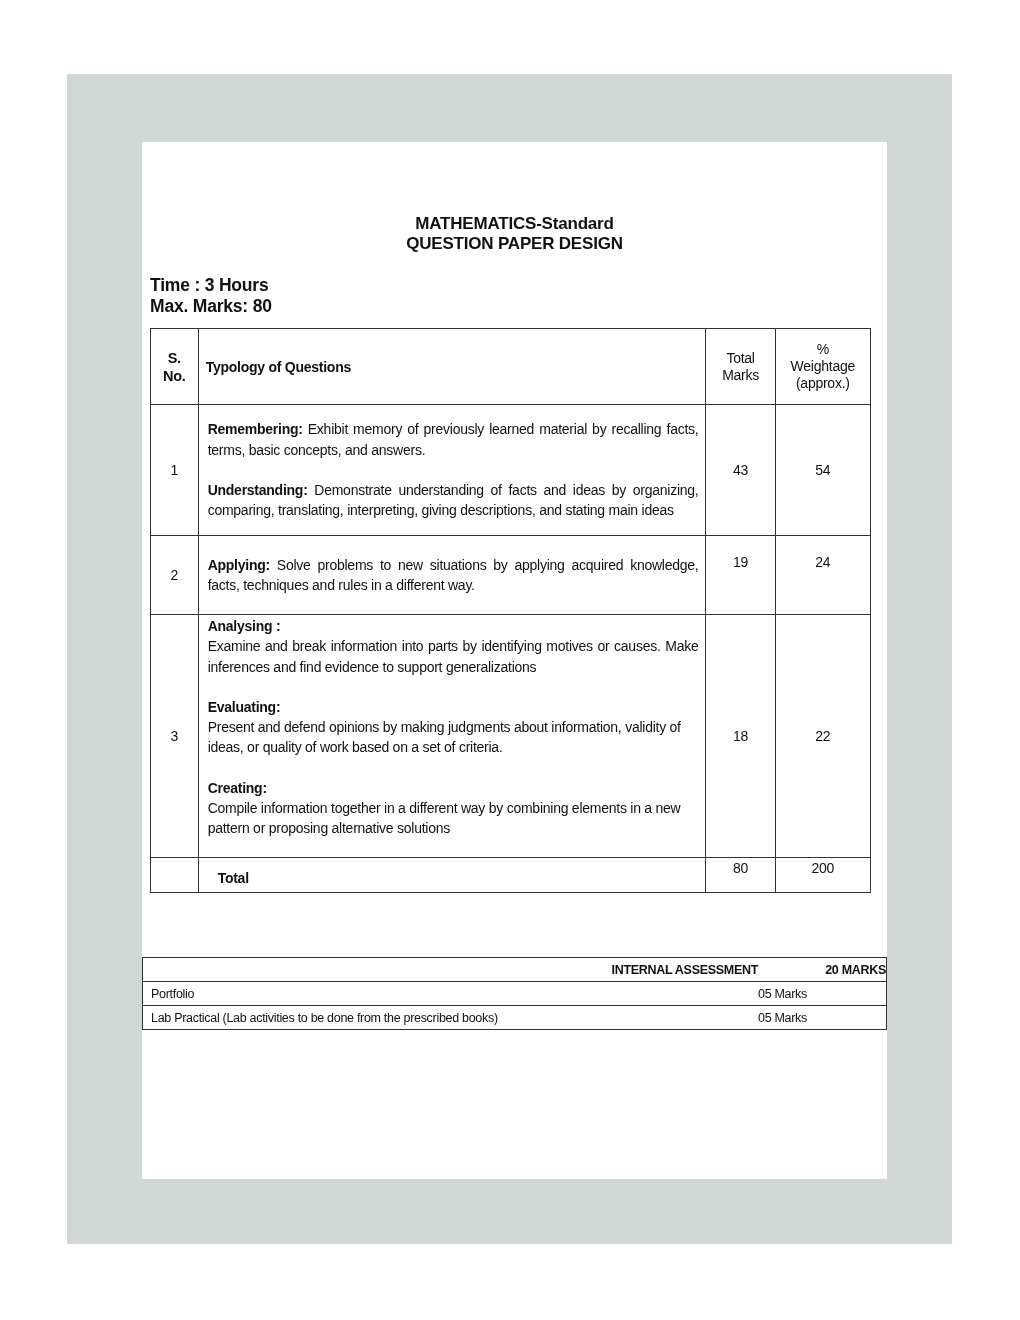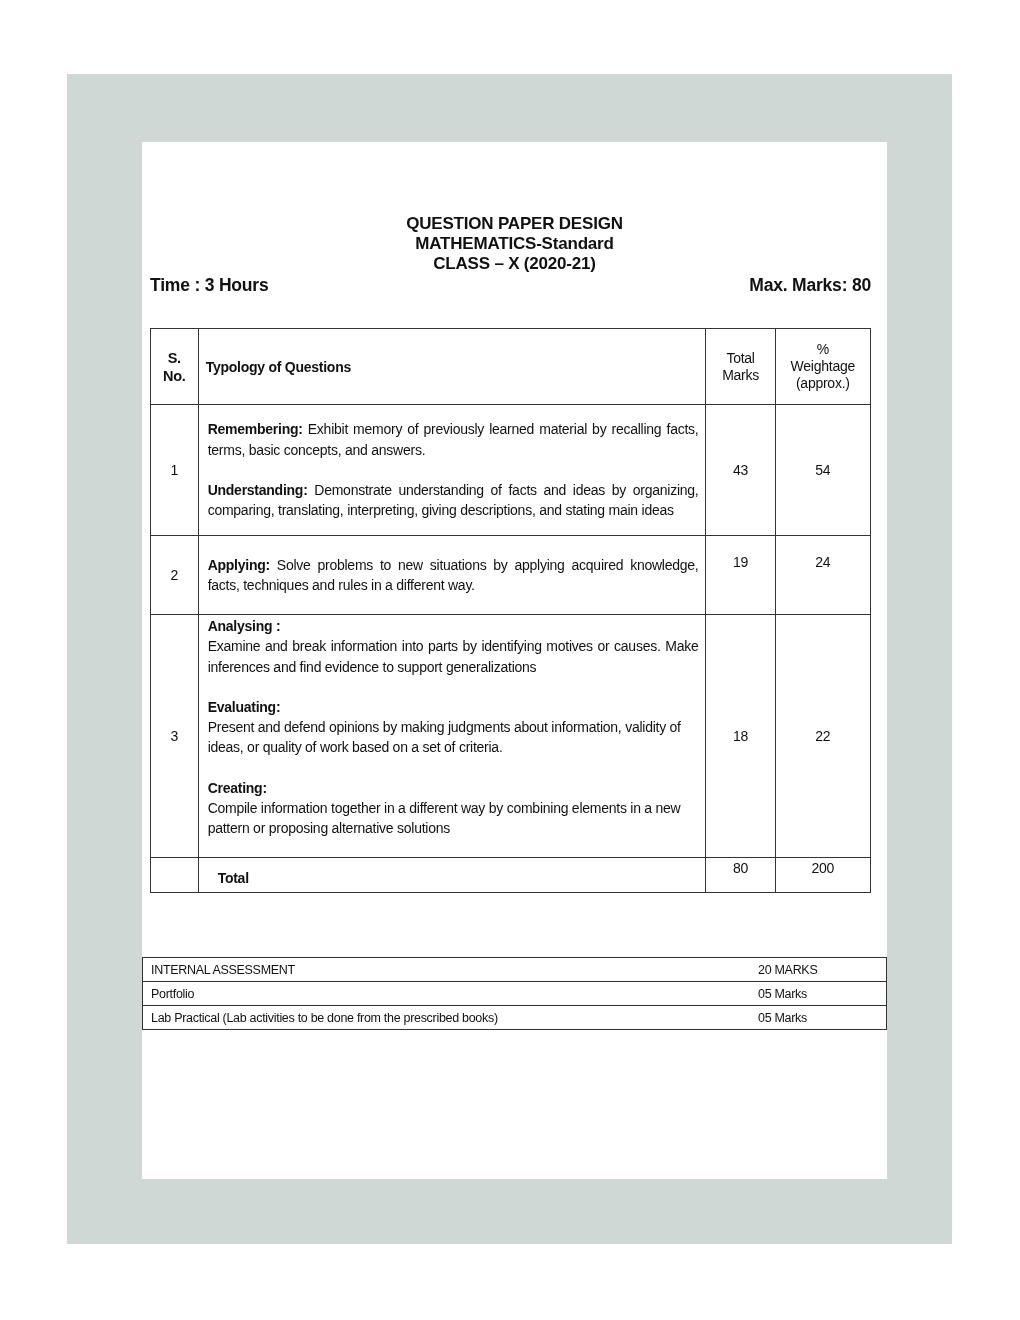--- a/index.html
+++ b/index.html
@@ -4,21 +4,21 @@
   <style>
     html, body { margin: 0; padding: 0; background: #ffffff; }
     body { width: 1020px; height: 1320px; position: relative; overflow: hidden;
            font-family: "Liberation Sans", sans-serif; color: #111; }
     .frame { position: absolute; left: 67px; top: 74px; width: 885px; height: 1170px; background: #d0d8d6; }
     .page { position: absolute; left: 142px; top: 142px; width: 745px; height: 1037px; background: #ffffff; }
 
     .titles { position: absolute; left: 0; width: 745px; top: 72px; text-align: center; font-weight: bold;
               font-size: 17px; line-height: 20px; font-stretch: condensed; letter-spacing: -0.2px; }
     .meta-row { position: absolute; left: 8px; right: 16px; top: 133px; display: flex; justify-content: space-between;
-                font-weight: bold; font-size: 17.5px; letter-spacing: -0.2px; }
+                font-weight: bold; font-size: 17.5px; letter-spacing: -0.2px; flex-direction: column; }
 
     table.main { position: absolute; left: 8px; top: 186px; width: 721px; border-collapse: collapse;
                  font-size: 14px; letter-spacing: -0.25px; }
     table.main td, table.main th { border: 1.6px solid #333; vertical-align: middle; padding: 0; }
     table.main th { font-weight: bold; }
     .c-sno { width: 48px; text-align: center; }
     .c-typ { width: 503px; text-align: left; padding: 0 7px 0 9px !important; }
     .c-marks { width: 70px; text-align: center; }
     .c-wt { width: 96px; text-align: center; }
     .hdr-row { height: 76px; }
@@ -38,32 +38,31 @@
     .row3 td.c-marks, .row3 td.c-wt { vertical-align: middle; }
     .total-row { height: 35px; }
     .total-row td.c-typ { font-weight: bold; padding-left: 19px !important; padding-top: 6px !important; }
     .total-row td.c-marks, .total-row td.c-wt { vertical-align: top; padding-top: 2px; }
 
     table.ia { position: absolute; left: 0; top: 815px; width: 745px; border-collapse: collapse; font-size: 12.5px;
                letter-spacing: -0.3px; }
     table.ia td { border-top: 1.4px solid #333; border-bottom: 1.4px solid #333; height: 23px; padding: 0 0 0 8px; vertical-align: middle; }
     table.ia td:first-child { border-left: 1.4px solid #333; }
     table.ia td:last-child { border-right: 1.4px solid #333; width: 128px; padding-left: 0; }
-    table.ia tr.ia-head td { font-weight: normal; }
+    table.ia tr.ia-head td { font-weight: bold; text-align: right; }
   </style>
 </head>
 <body>
 
 <div class="frame"></div>
 <div class="page">
 
   <div class="titles">
+    <div>MATHEMATICS-Standard</div>
     <div>QUESTION PAPER DESIGN</div>
-    <div>MATHEMATICS-Standard</div>
-    <div>CLASS – X (2020-21)</div>
   </div>
 
   <div class="meta-row">
     <span>Time : 3 Hours</span>
     <span>Max. Marks: 80</span>
   </div>
 
   <table class="main">
     <tbody>
         <tr class="hdr-row">

